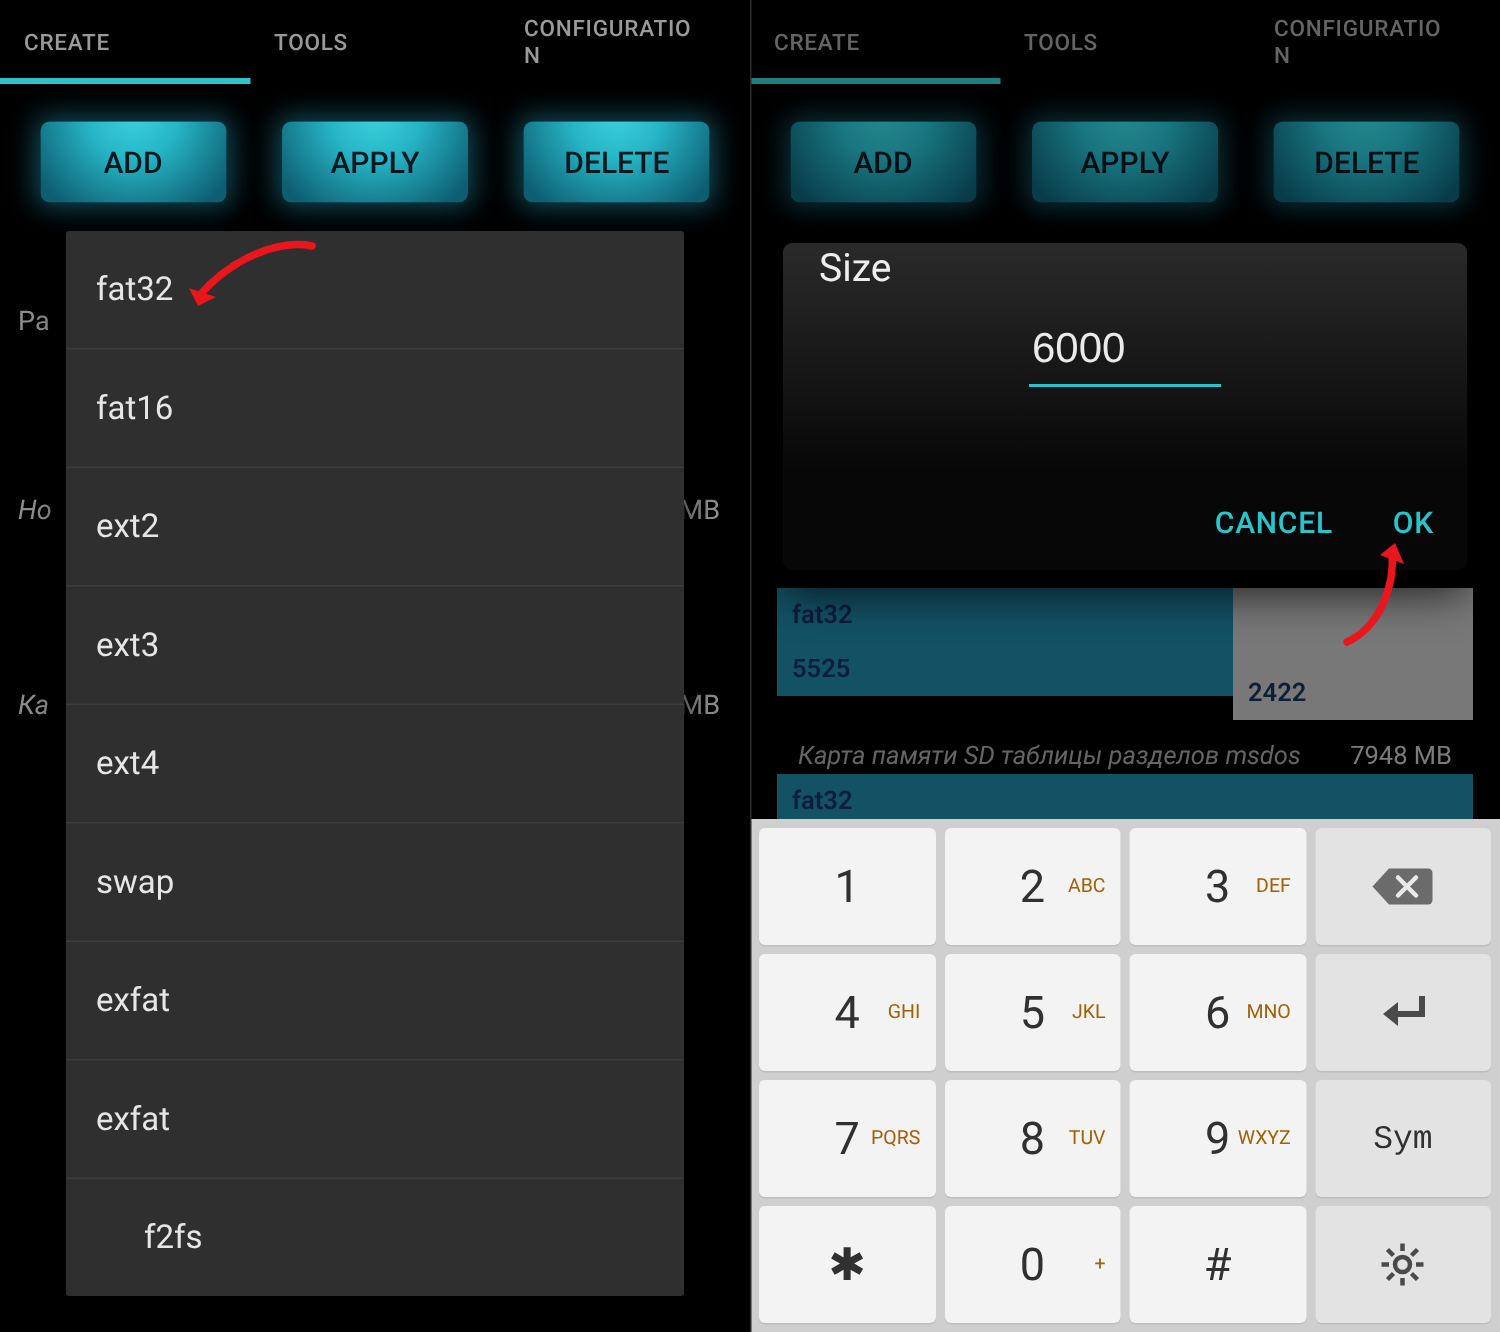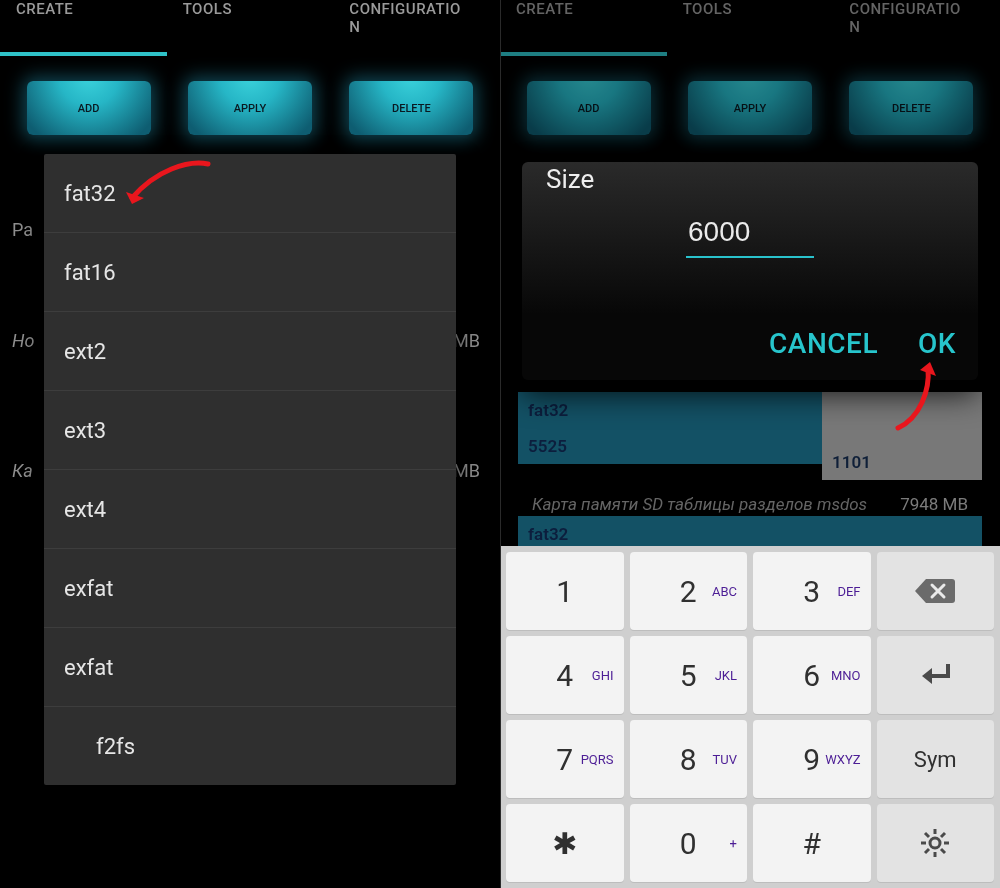--- a/index.html
+++ b/index.html
@@ -3,54 +3,54 @@
 <meta charset="utf-8">
 <style>
   html,body{margin:0;padding:0;background:#111;font-family:Roboto,Arial,Helvetica,sans-serif;color:#ccc;}
   .stage{width:1000px;height:888px;position:relative;background:#000;overflow:hidden;}
   .phone{position:absolute;top:0;width:500px;height:888px;background:#000;}
   .phone.left{left:0;}
   .phone.right{left:500px;}
   .sep{position:absolute;left:500px;top:0;width:1px;height:888px;background:#2a2a2a;}
   
   .tabs{display:flex;height:56px;background:#000;border-bottom:1px solid #000;}
-  .tab{flex:1 1 0;display:flex;padding:0 16px;color:#9a9a9a;font-size:15px;font-weight:500;letter-spacing:.5px;}
+  .tab{flex:1 1 0;display:flex;align-items:center;padding:0 16px;color:#9a9a9a;font-size:15px;font-weight:500;letter-spacing:.5px;}
   .tab span{white-space:pre-line;line-height:18px;}
   .tab.active{position:relative;}
   .tab.active::after{content:"";position:absolute;left:0;right:0;bottom:0;height:4px;background:#2fc2c8;}
   
   .actions{display:flex;justify-content:space-around;align-items:flex-start;padding:24px 8px 14px;}
-  .act{width:124px;height:54px;border-radius:6px;display:flex;align-items:center;justify-content:center;color:#0a1820;font-size:11px;font-weight:500;
+  .act{width:124px;height:54px;border-radius:6px;display:flex;align-items:center;justify-content:center;color:#0a1820;font-size:20px;font-weight:500;
        background:radial-gradient(circle at 50% -10%,#3bd3dc 0%,#26b6c6 35%,#0e5d71 90%);
        box-shadow:0 0 18px 4px rgba(35,160,190,.45);}
   
   .panel{position:absolute;left:18px;right:18px;border:1px solid #222;border-radius:4px;background:#050505;}
   .panel.hdr{height:56px;display:flex;align-items:center;padding:0 14px;color:#9b9b9b;font-size:17px;font-style:italic;justify-content:space-between;}
   .partblk{display:flex;flex-direction:column;}
   .partblk .row{height:36px;display:flex;align-items:center;padding:0 10px;font-size:17px;font-weight:600;color:#132e5e;background:#1e7d9c;position:relative;}
   .partblk .row.free{background:#b9b9b9;color:#183157;position:absolute;right:0;top:0;height:72px;width:140px;display:flex;align-items:flex-end;padding:8px 10px;}
   
   .dropdown{position:absolute;left:44px;top:154px;width:412px;background:#2f2f2f;box-shadow:0 10px 24px rgba(0,0,0,.7);border-radius:2px;}
   .ditem{height:78px;display:flex;align-items:center;padding:0 20px;color:#e6e6e6;font-size:22px;border-bottom:1px solid #3d3d3d;}
   .ditem:last-child{border-bottom:none;margin-left:32px;}
   
   .scrim{position:absolute;inset:0;background:rgba(0,0,0,.35);}
   .dialog{position:absolute;left:22px;right:22px;top:162px;height:216px;border-radius:6px;
           background:linear-gradient(#2a2a2a,#070707 70%);box-shadow:0 14px 30px rgba(0,0,0,.8);padding:2px 24px 0;}
   .dialog h2{margin:0 0 18px 0;color:#eee;font-size:26px;font-weight:400;}
   .dialog .field{display:flex;justify-content:center;}
   .dialog input{width:124px;background:transparent;border:none;border-bottom:2px solid #29c2cc;color:#eaeaea;font-size:28px;padding:4px 2px 8px;outline:none;}
   .dialog .dacts{position:absolute;right:22px;bottom:20px;display:flex;gap:40px;}
-  .dialog .dacts span{color:#27c5cc;font-size:28px;font-weight:500;letter-spacing:.5px;}
+  .dialog .dacts span{color:#27c5cc;font-size:20px;font-weight:500;letter-spacing:.5px;}
   
   .keypad{position:absolute;left:0;right:0;bottom:0;height:330px;background:#cfcfcf;display:grid;
           grid-template-columns:repeat(4,1fr);grid-template-rows:repeat(4,1fr);gap:6px;padding:6px;}
   .key{background:#f3f3f3;border-radius:4px;display:flex;align-items:center;justify-content:center;position:relative;
        color:#303030;font-size:30px;font-weight:400;box-shadow:0 1px 0 #bdbdbd;}
-  .key .sub{position:absolute;right:10px;top:50%;transform:translateY(-50%);font-size:13px;color:#4c1d95;}
+  .key .sub{position:absolute;right:10px;top:50%;transform:translateY(-50%);font-size:13px;color:#a16207;}
   .key.util{background:#e3e3e3;}
   .key svg{display:block;}
   
   .arrow{position:absolute;pointer-events:none;}
   .peek{position:absolute;left:12px;color:#8e8e8e;font-size:18px;}
 </style>
 </head>
 <body>
 
 <div class="stage">
@@ -73,41 +73,44 @@
           <span>ADD</span>
         </div>
       <div class="act">
           <span>APPLY</span>
         </div>
       <div class="act">
           <span>DELETE</span>
         </div>
     </div>
 
-    <span class="peek" style="top:204px;margin-top:15px;">Pa</span>
+    <span class="peek" style="top:204px;">Pa</span>
     <span class="peek" style="top:330px;right:20px;left:auto;">MB</span>
     <span class="peek" style="top:330px;font-style:italic;">Ho</span>
     <span class="peek" style="top:460px;font-style:italic;">Ка</span>
     <span class="peek" style="top:460px;right:20px;left:auto;">MB</span>
 
     <div class="dropdown">
       <div class="ditem">
           <span>fat32</span>
         </div>
       <div class="ditem">
           <span>fat16</span>
         </div>
       <div class="ditem">
           <span>ext2</span>
         </div>
       <div class="ditem">
           <span>ext3</span>
         </div>
       <div class="ditem">
           <span>ext4</span>
+        </div>
+      <div class="ditem">
+          <span>swap</span>
         </div>
       <div class="ditem">
           <span>exfat</span>
         </div>
       <div class="ditem">
           <span>exfat</span>
         </div>
       <div class="ditem">
           <span>f2fs</span>
         </div>
@@ -146,21 +149,21 @@
 
     <div style="position:absolute;left:18px;right:18px;top:392px;height:72px;">
       <div class="partblk" style="position:relative;height:72px;">
         <div class="row">
             <span>fat32</span>
           </div>
         <div class="row">
             <span>5525</span>
           </div>
         <div class="row free">
-            <span>1101</span>
+            <span>2422</span>
           </div>
       </div>
     </div>
     <div class="panel hdr" style="top:476px;border:none;background:transparent;">
       <span>Карта памяти SD таблицы разделов msdos</span>
       <span style="font-style:normal;color:#bdbdbd;">7948 MB</span>
     </div>
     <div style="position:absolute;left:18px;right:18px;top:516px;height:36px;">
       <div class="partblk">
           <div class="row">
@@ -227,21 +230,21 @@
           <span class="sub">PQRS</span>
         </div>
       <div class="key">
           <span>8</span>
           <span class="sub">TUV</span>
         </div>
       <div class="key">
           <span>9</span>
           <span class="sub">WXYZ</span>
         </div>
-      <div class="key util" style="font-size:22px;">
+      <div class="key util" style="font-size:22px;font-family:Liberation Mono, monospace;">
           <span>Sym</span>
         </div>
       <div class="key">
           <span>✱</span>
         </div>
       <div class="key">
           <span>0</span>
           <span class="sub">+</span>
         </div>
       <div class="key">

